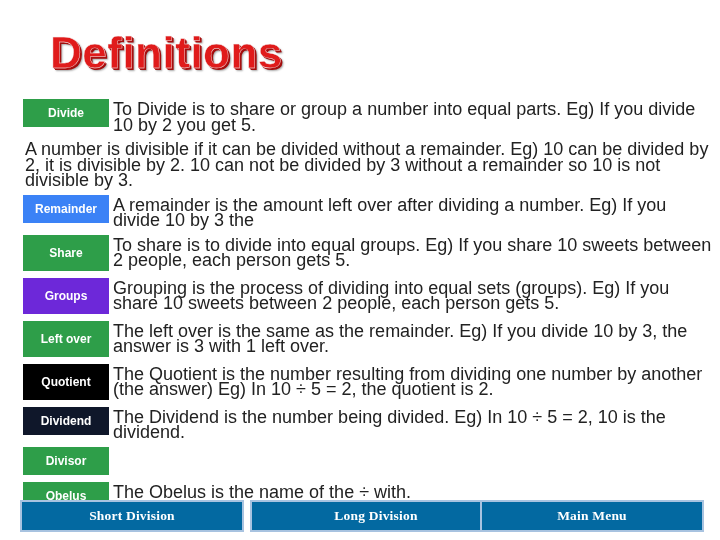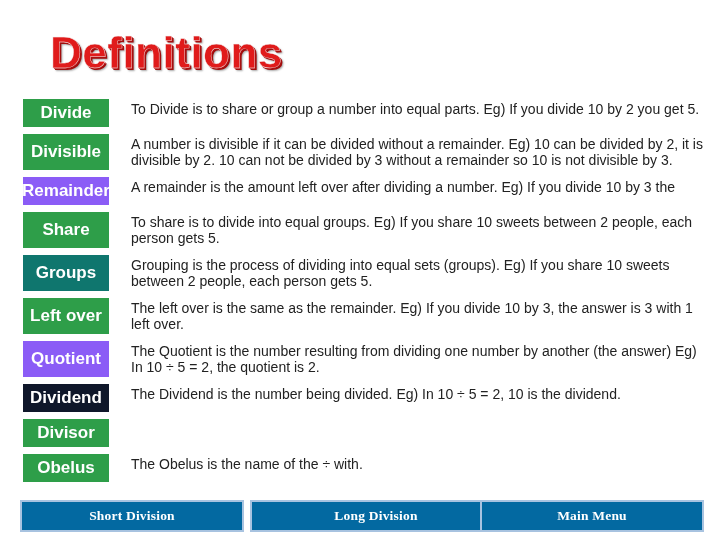--- a/index.html
+++ b/index.html
@@ -49,29 +49,29 @@
   }
   .term {
     width: 88px;
     min-height: 26px;
     box-sizing: border-box;
     border: 1px solid #ffffff;
     display: flex;
     align-items: center;
     justify-content: center;
     color: #ffffff;
-    font-size: 17px;
+    font-size: 12px;
     font-weight: bold;
     padding: 4px 2px;
     flex: 0 0 88px;
     text-align: center;
   }
   .def {
-    margin-left: 21px;
-    font-size: 14px;
+    margin-left: 3px;
+    font-size: 18px;
     color: #222222;
     line-height: 15.5px;
     padding-top: 4px;
     flex: 1 1 auto;
   }
   
   .r-h1 { height: 30px; }
   .r-h2 { height: 38px; }
   
   #footer {
@@ -109,46 +109,45 @@
   <div id="title">Definitions</div>
 
   <div id="rows">
 
     <div class="row">
       <div class="term r-h1" style="background:#2e9e49">Divide</div>
       <div class="def">To Divide is to share or group a number into equal parts.  Eg) If you divide 10 by 2 you get 5.</div>
     </div>
 
     <div class="row">
-      <div class="term r-h2" style="background:#2e9e49">Divisible</div>
       <div class="def">A number is divisible if it can be divided without a remainder.  Eg) 10 can be divided by 2, it is divisible by 2.  10 can not be divided by 3 without a remainder so 10 is not divisible by 3.</div>
     </div>
 
     <div class="row">
-      <div class="term r-h1" style="background:#8b5cf6">Remainder</div>
+      <div class="term r-h1" style="background:#3b82f6">Remainder</div>
       <div class="def">A remainder is the amount left over after dividing a number.  Eg)  If you divide 10 by 3 the</div>
     </div>
 
     <div class="row">
       <div class="term r-h2" style="background:#2e9e49">Share</div>
       <div class="def">To share is to divide into equal groups.  Eg) If you share 10 sweets between 2 people, each person gets 5.</div>
     </div>
 
     <div class="row">
-      <div class="term r-h2" style="background:#0f766e">Groups</div>
+      <div class="term r-h2" style="background:#6d28d9">Groups</div>
       <div class="def">Grouping is the process of dividing into equal sets (groups).  Eg) If you share 10 sweets between 2 people, each person gets 5.</div>
     </div>
 
     <div class="row">
       <div class="term r-h2" style="background:#2e9e49">Left over</div>
       <div class="def">The left over is the same as the remainder.  Eg) If you divide 10 by 3, the answer is 3 with 1 left over.</div>
     </div>
 
     <div class="row">
-      <div class="term r-h2" style="background:#8b5cf6">Quotient</div>
+      <div class="term r-h2" style="background:#000000">Quotient</div>
       <div class="def">The Quotient is the number resulting from dividing one number by another (the answer)  Eg) In 10 ÷ 5 = 2, the quotient is 2.</div>
     </div>
 
     <div class="row">
       <div class="term r-h1" style="background:#0f172a">Dividend</div>
       <div class="def">The Dividend is the number being divided.  Eg)  In 10 ÷ 5 = 2, 10 is the dividend.</div>
     </div>
 
     <div class="row">
       <div class="term r-h1" style="background:#2e9e49">Divisor</div>

